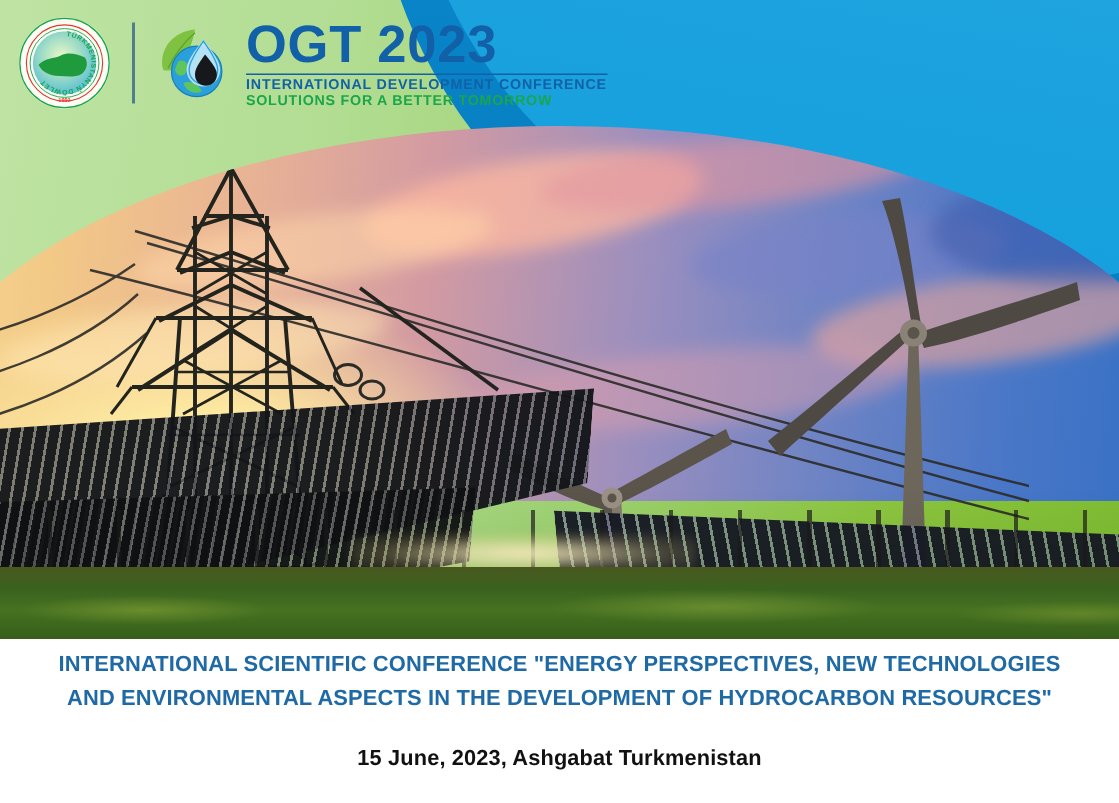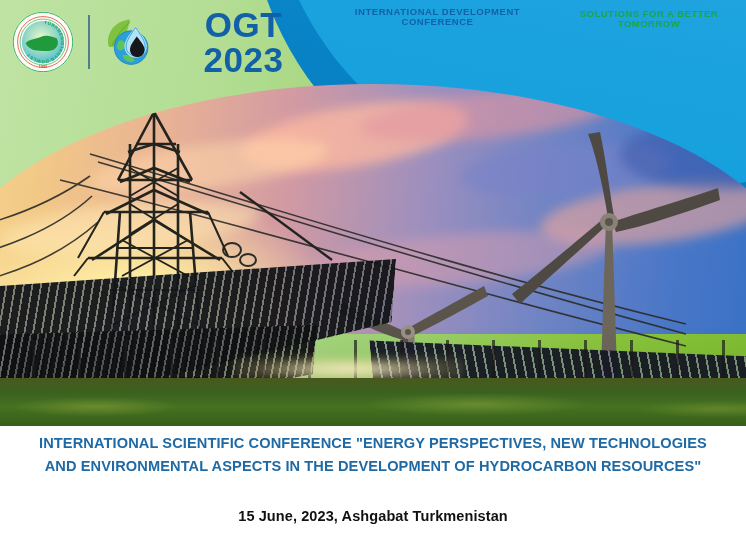--- a/index.html
+++ b/index.html
@@ -142,37 +142,37 @@
   .logo-bar{position:absolute;left:0;top:0;height:84px;display:flex;align-items:center;gap:0;z-index:6;}
 
   .emblem{position:relative;width:62px;height:62px;margin-left:12px;flex:0 0 auto;}
   .emblem svg{width:100%;height:100%;display:block;}
 
   .divider{width:2px;height:54px;background:#2e5d86;opacity:.75;margin:0 12px 0 14px;}
 
   .ogt-logo{display:flex;align-items:center;gap:6px;}
   .ogt-mark{width:56px;height:56px;flex:0 0 auto;}
   .ogt-mark svg{width:100%;height:100%;display:block;}
-  .ogt-text{display:flex;flex-direction:row;justify-content:center;line-height:1;text-align:center;}
+  .ogt-text{display:flex;flex-direction:column;justify-content:center;line-height:1;}
   .ogt-title{
     font-size:35px;font-weight:bold;color:#1261a8;letter-spacing:.5px;
     font-family:"Liberation Sans",sans-serif;
   }
   .ogt-rule{height:1px;background:#1261a8;margin:2px 0 2px 0;}
   .ogt-sub1{font-size:9.5px;font-weight:bold;color:#1261a8;letter-spacing:.55px;}
   .ogt-sub2{font-size:9.5px;font-weight:bold;color:#1aa64b;letter-spacing:.5px;margin-top:2px;}
 
   
   .caption{position:absolute;left:0;top:432px;width:746px;text-align:center;}
   .conf-title{
     color:#1f6aa5;font-weight:bold;font-size:14.6px;line-height:23px;
     letter-spacing:.1px;white-space:nowrap;
   }
   .conf-date{
-    margin-top:30px;color:#111111;font-weight:bold;font-size:14.5px;letter-spacing:.1px;
+    margin-top:20px;color:#111111;font-weight:bold;font-size:14.5px;letter-spacing:.1px;
   }
 </style>
 </head>
 <body>
 
 <div class="poster">
 
   <div class="banner">
     <div class="green-base"></div>
     <div class="teal-line" style="top:1px;"></div>

